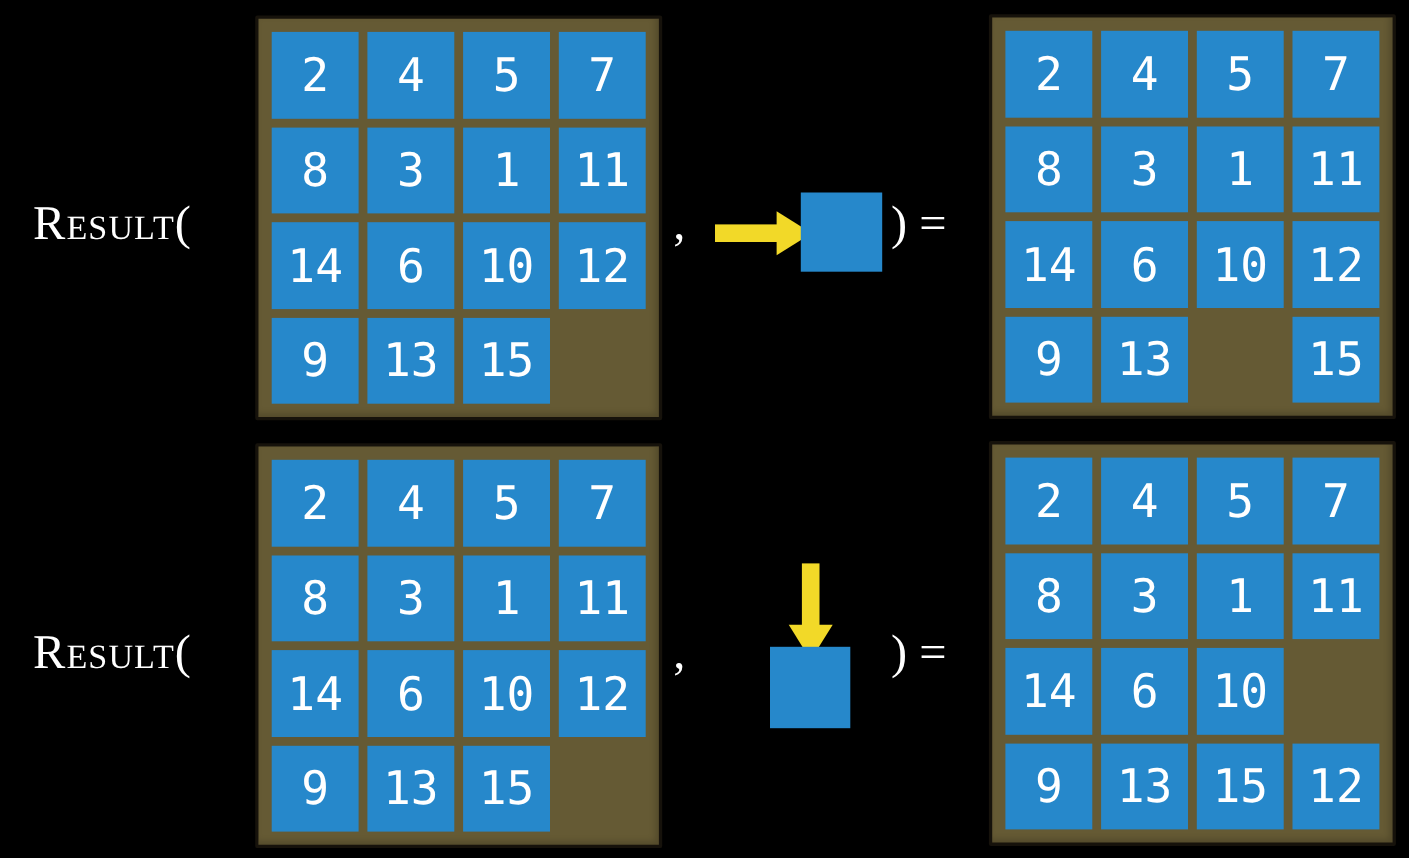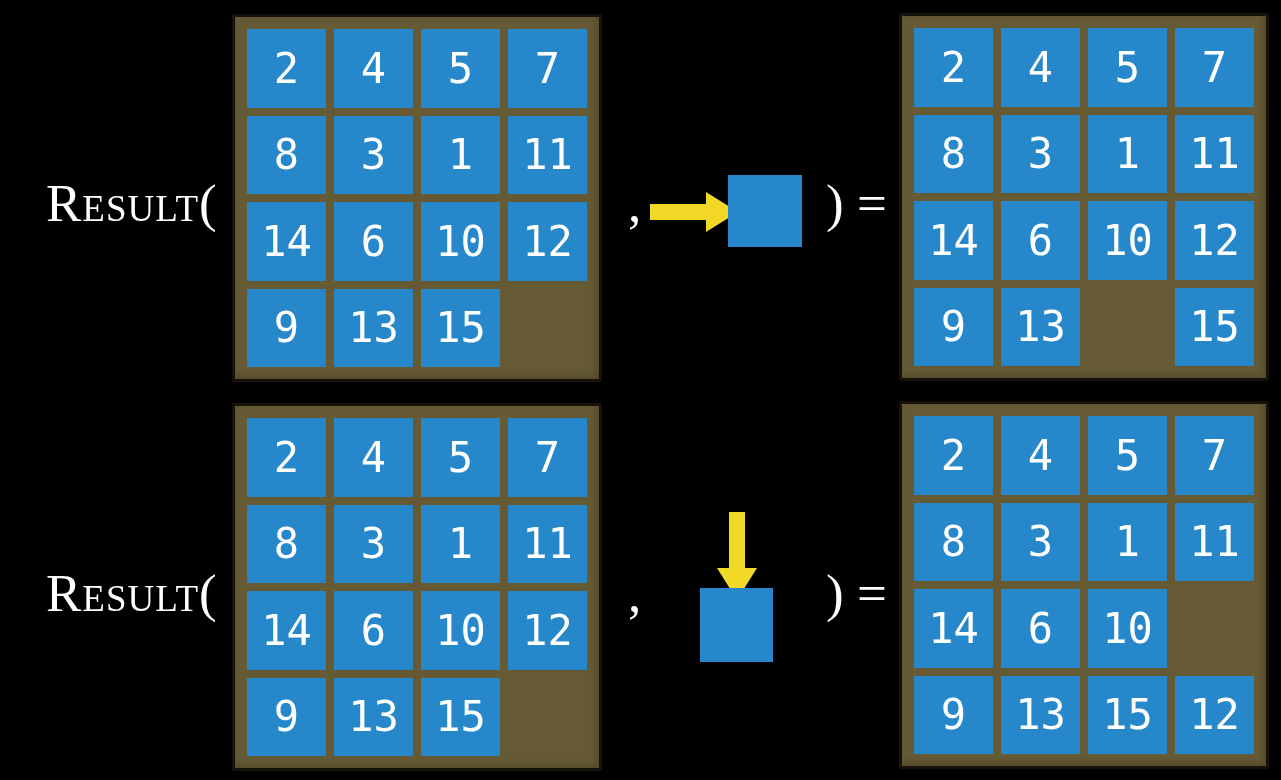--- a/index.html
+++ b/index.html
@@ -16,24 +16,23 @@
     background: var(--bg);
     position: relative;
     overflow: hidden;
     font-family: "Liberation Serif", "DejaVu Serif", serif;
   }
   .abs { position: absolute; }
 
   
   .formula {
     color: var(--formula);
-    font-size: 53px;
+    font-size: 44px;
     line-height: 62px;
     white-space: nowrap;
-    margin-left: 16px;
   }
   .fn-name { font-variant: small-caps; letter-spacing: 1px; }
 
   
   .board {
     width: 370px;
     height: 368px;
     background: var(--frame);
     border: 3px solid #16120b;
     border-radius: 2px;

